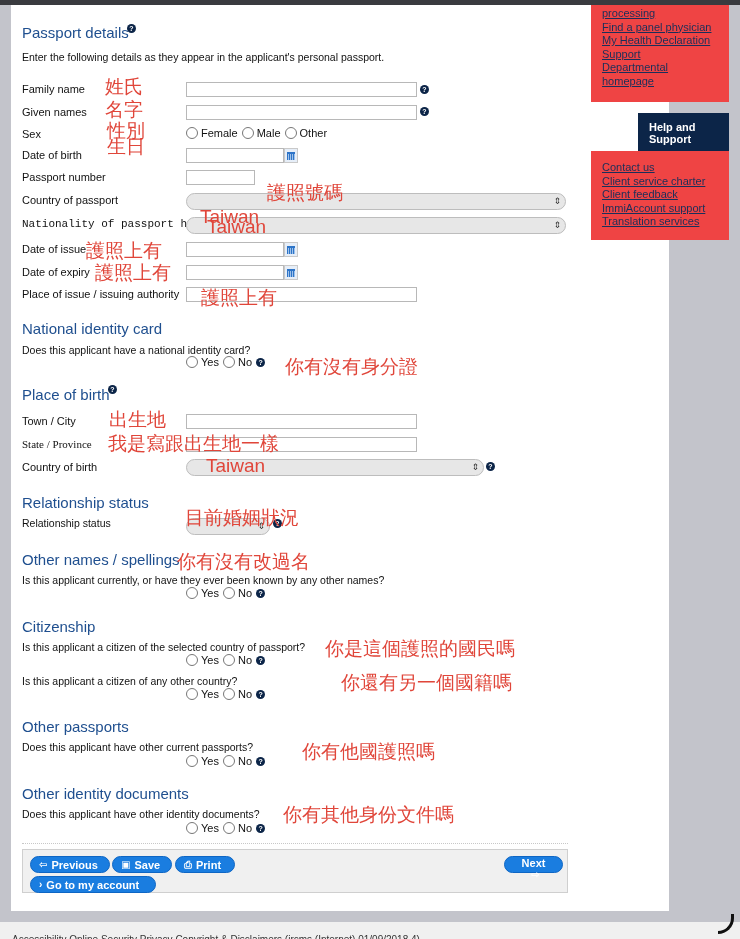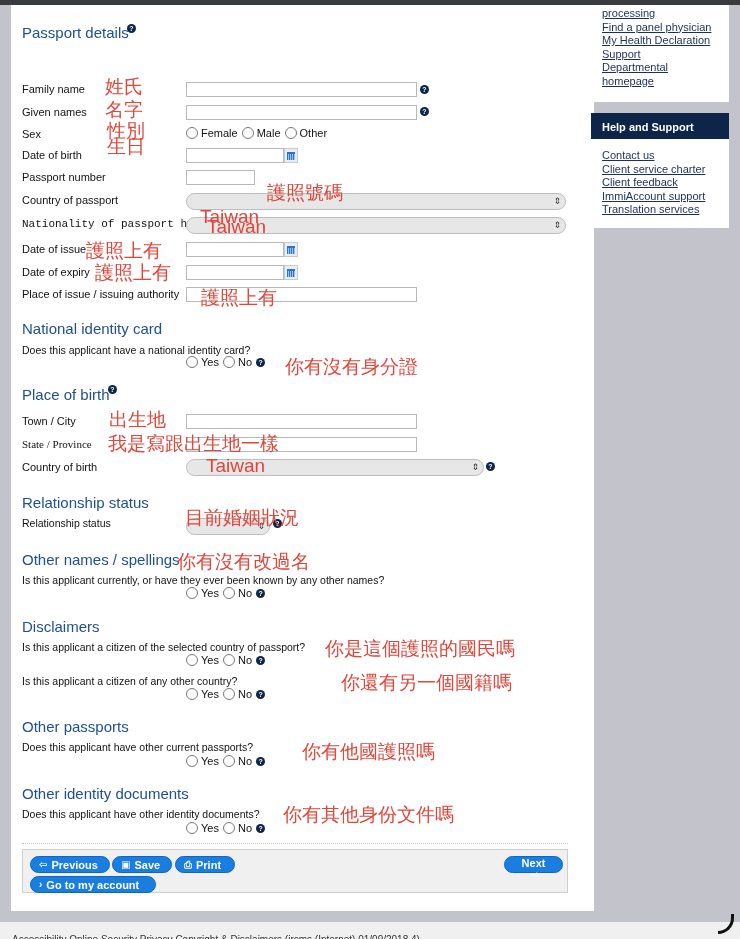--- a/index.html
+++ b/index.html
@@ -4,30 +4,30 @@
 <style>
   html, body { margin: 0; padding: 0; }
   body {
     width: 740px; height: 939px; overflow: hidden; position: relative;
     background: #c3c4cb;
     font-family: "Liberation Sans", "DejaVu Sans", sans-serif;
     color: #111;
   }
   .topbar { position: absolute; left: 0; top: 0; width: 740px; height: 5px; background: #3a3b3f; }
   .main {
-    position: absolute; left: 11px; top: 5px; width: 583px; height: 906px;
+    position: absolute; left: 11px; top: 5px; width: 658px; height: 906px;
     background: #ffffff;
   }
   .side {
     position: absolute; left: 591px; top: 5px; width: 138px;
   }
-  .side-box { background: #ffffff; padding: 4px 10px 6px 11px; }
+  .side-box { background: #ef4444; padding: 4px 10px 6px 11px; }
   .side-box a { display: block; font-size: 11px; line-height: 13.5px; color: #1a2f5a; text-decoration: underline; }
   .side-box.top { padding-top: 2px; height: 89px; }
-  .side-header { margin-top: 11px; background: #0c2548; color: #fff; font-size: 11px; font-weight: bold; padding: 8px 11px 6px 11px; }
+  .side-header { margin-top: 11px; background: #0c2548; color: #fff; font-size: 11px; font-weight: bold; padding: 8px 11px 6px 11px; margin-left: 47px; }
   .side-box.help { padding-top: 10px; height: 73px; }
   h2 { margin: 0; font-weight: normal; font-size: 15px; color: #1f4f8f; position: absolute; white-space: nowrap; }
   .lbl { position: absolute; font-size: 11px; color: #111; white-space: nowrap; }
   .q { position: absolute; font-size: 10.5px; color: #111; white-space: nowrap; }
   .inp { position: absolute; height: 15px; border: 1px solid #b8b8b8; background: #fff; box-sizing: border-box; }
   .cal { position: absolute; width: 14px; height: 15px; border: 1px solid #c9c9c9; background: #e6eef8; box-sizing: border-box; display: flex; align-items: center; justify-content: center; }
   .cal span { display: block; width: 8px; height: 8px; background: repeating-linear-gradient(90deg, #2d74c8 0 1px, #9fc2ea 1px 2px); border-top: 2px solid #2d74c8; box-sizing: border-box; }
   .sel { position: absolute; height: 17px; border: 1px solid #bdbdbd; border-radius: 9px; background: #e7e7e7; box-sizing: border-box; }
   .sel .arr { position: absolute; right: 4px; top: 1px; font-size: 9px; color: #333; line-height: 13px; }
   .help-icon { position: absolute; width: 9px; height: 9px; border-radius: 50%; background: #0c2548; color: #fff; font-size: 7px; font-weight: bold; text-align: center; line-height: 9px; }
@@ -51,20 +51,21 @@
 </style>
 </head>
 <body>
 
 <div class="topbar"></div>
 
 <div class="main">
 
   <h2 style="left:11px;top:19px;"><span>Passport details</span></h2>
   <span class="help-icon" style="left:116px;top:19px;">?</span>
+  <div class="q" style="left:11px;top:46px;">Enter the following details as they appear in the applicant's personal passport.</div>
 
   <div class="lbl" style="left:11px;top:78px;">Family name</div>
   <div class="anno" style="left:94px;top:69px;">姓氏</div>
   <input class="inp" style="left: 175px; top: 77px; width: 231px;" value="">
   <span class="help-icon" style="left:409px;top:80px;">?</span>
 
   <div class="lbl" style="left:11px;top:101px;">Given names</div>
   <div class="anno" style="left:94px;top:92px;">名字</div>
   <input class="inp" style="left: 175px; top: 100px; width: 231px;" value="">
   <span class="help-icon" style="left:409px;top:102px;">?</span>
@@ -162,21 +163,21 @@
   <div class="anno" style="left:166px;top:544px;">你有沒有改過名</div>
   <div class="q" style="left:11px;top:569px;">Is this applicant currently, or have they ever been known by any other names?</div>
   <div class="radio-group" style="left:175px;top:582px;">
     <span class="radio"></span>
       <span class="opt-label">Yes</span>
     <span class="radio"></span>
       <span class="opt-label">No</span>
     <span class="help-icon">?</span>
   </div>
 
-  <h2 style="left:11px;top:613px;">Disclaimers</h2>
+  <h2 style="left:11px;top:613px;">Citizenship</h2>
   <div class="q" style="left:11px;top:636px;">Is this applicant a citizen of the selected country of passport?</div>
   <div class="anno" style="left:314px;top:631px;">你是這個護照的國民嗎</div>
   <div class="radio-group" style="left:175px;top:649px;">
     <span class="radio"></span>
       <span class="opt-label">Yes</span>
     <span class="radio"></span>
       <span class="opt-label">No</span>
     <span class="help-icon">?</span>
   </div>
   <div class="q" style="left:11px;top:670px;">Is this applicant a citizen of any other country?</div>

